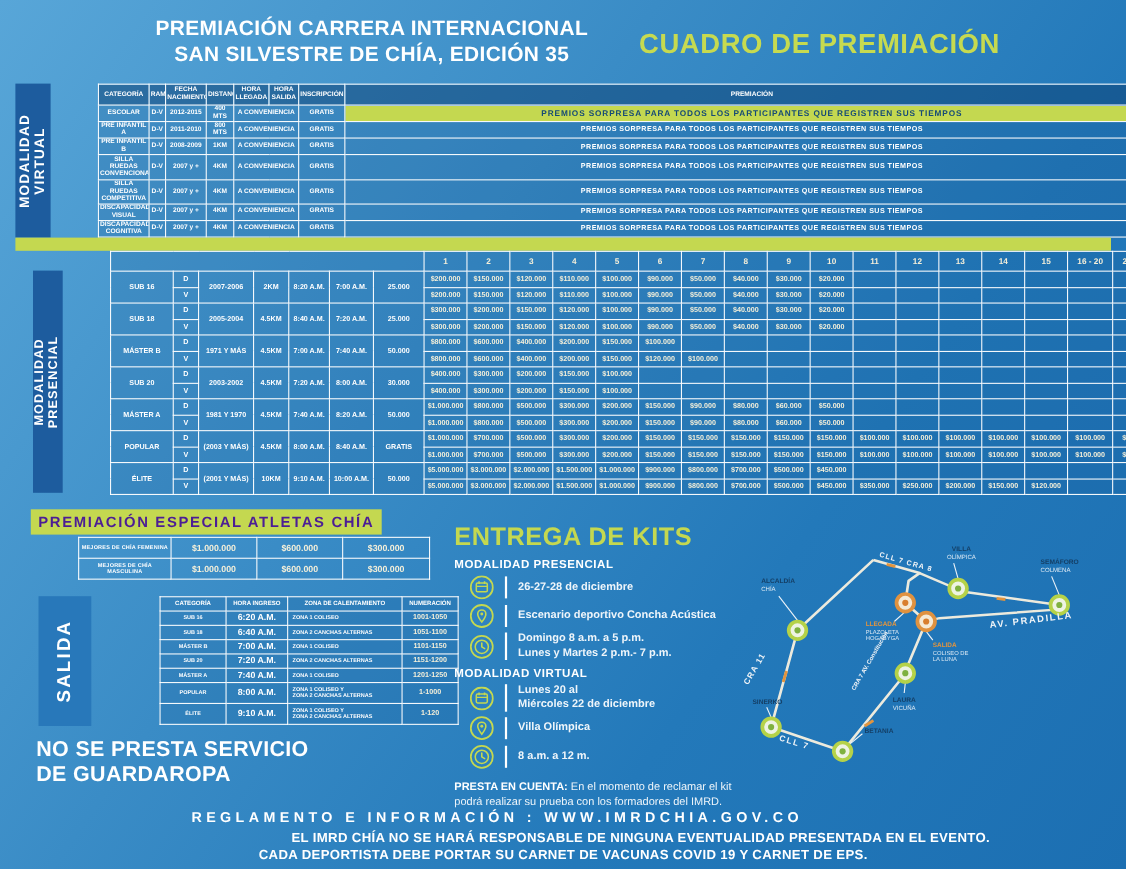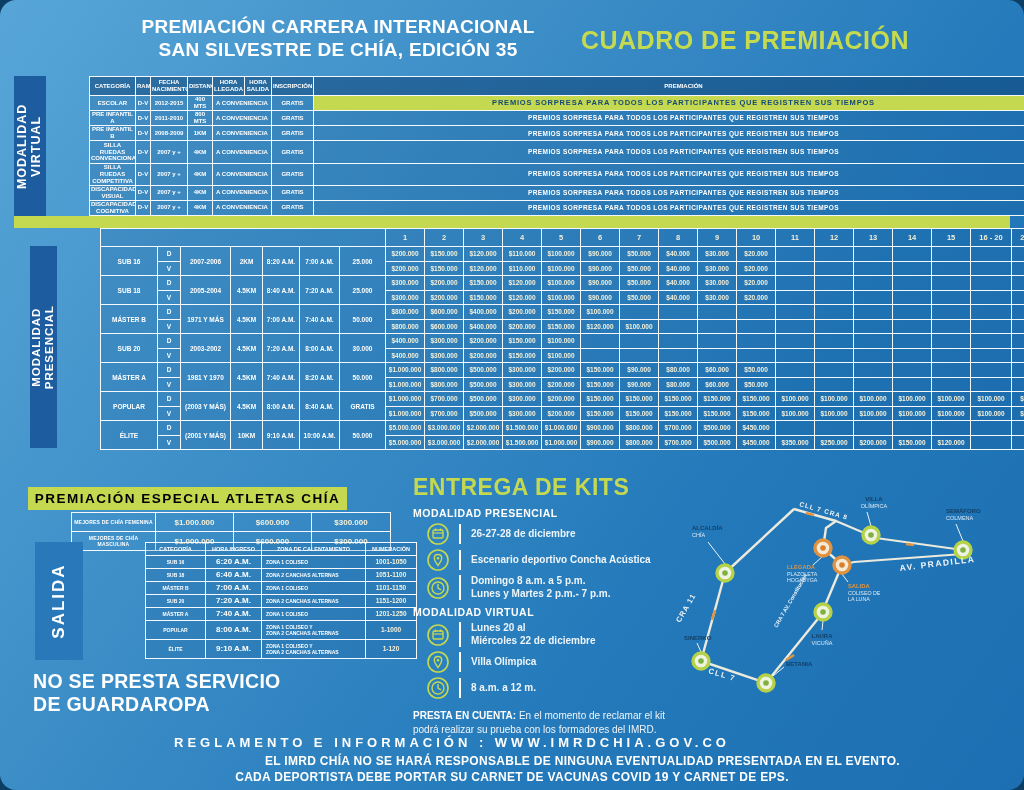--- a/index.html
+++ b/index.html
@@ -1,20 +1,19 @@
 <!DOCTYPE html>
 <html><head>
 <meta charset="utf-8">
 <style>
   html,body{margin:0;padding:0;background:#0d3e63;}
   .canvas{
     position:relative;width:1024px;height:790px;overflow:hidden;
     background:linear-gradient(125deg,#58a6d8 0%,#3a8cc6 38%,#2379ba 68%,#1c6fb2 100%);
     font-family:"Liberation Sans",sans-serif;
-    border-radius:16px;
   }
   
   .title{position:absolute;left:118px;top:16px;width:440px;text-align:center;color:#fff;
     font-weight:bold;font-size:19px;line-height:1.2;white-space:pre-line;letter-spacing:.3px;}
   .cuadro{position:absolute;left:580px;top:26px;width:330px;text-align:center;color:#c6da50;
     font-weight:bold;font-size:25px;letter-spacing:.5px;}
   
   table{border-collapse:collapse;table-layout:fixed;margin-left:43px;}
   td,th{border:1px solid rgba(255,255,255,.95);text-align:center;vertical-align:middle;
     padding:0 1px;overflow:hidden;color:#fff;}
@@ -38,22 +37,22 @@
   .pt{position:absolute;left:57px;top:228px;width:952px;background:rgba(16,84,142,.18);}
   .pt tr.hdr{height:18px;}
   .pt tr.sub{height:14.5px;}
   .pt td.poshead{font-size:7.5px;font-weight:bold;color:#f3eed9;}
   .pt td.cat{font-size:6.5px;font-weight:bold;}
   .pt td.rama{font-size:6.5px;font-weight:bold;}
   .pt td.info{font-size:6.5px;font-weight:bold;}
   .pt td.money{font-size:6.5px;font-weight:bold;color:#f5f0da;letter-spacing:0;}
   
   .esp{position:absolute;left:28px;top:463px;width:319px;}
-  .esp-header{height:23px;background:#c4d850;color:#000000;font-weight:bold;font-size:13.5px;
-    display:flex;align-items:center;justify-content:center;letter-spacing:1.5px;margin-top:24px;}
+  .esp-header{height:23px;background:#c4d850;color:#4c1d95;font-weight:bold;font-size:13.5px;
+    display:flex;align-items:center;justify-content:center;letter-spacing:1.5px;}
   .esp table{width:319px;margin-top:2px;}
   .esp td{height:18px;}
   .esp td.elabel{font-size:5px;font-weight:bold;letter-spacing:.2px;}
   .esp td.emoney{font-size:8px;font-weight:bold;color:#f5f0da;}
   
   .sal-side{position:absolute;left:35px;top:542px;width:48px;height:118px;background:#2878ba;
     display:flex;align-items:center;justify-content:center;}
   .sal-side span{transform:rotate(-90deg);color:#fff;font-weight:bold;font-size:17px;letter-spacing:2px;}
   .sal{position:absolute;left:102px;top:542px;width:271px;background:rgba(16,84,142,.18);}
   .sal th{font-size:5.5px;font-weight:bold;height:12px;}

